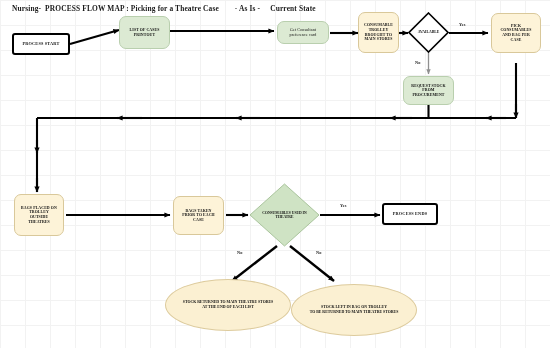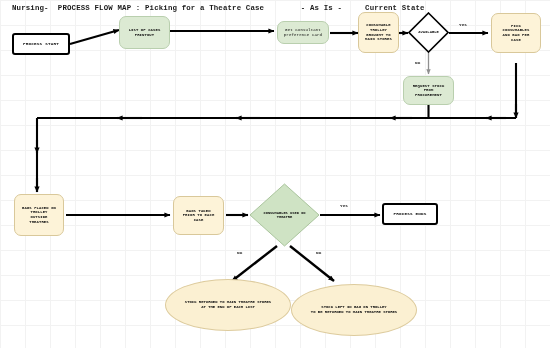--- a/index.html
+++ b/index.html
@@ -10,21 +10,21 @@
   #canvas {
     position: relative;
     width: 550px;
     height: 348px;
     background-color: #ffffff;
     background-image:
       linear-gradient(to right, #f2f2f2 1px, transparent 1px),
       linear-gradient(to bottom, #f2f2f2 1px, transparent 1px);
     background-size: 25px 25px;
     overflow: hidden;
-    font-family: Liberation Mono, monospace;
+    font-family: Liberation Serif, serif;
     border-bottom: 1px solid #e8e8e8;
   }
   #title {
     position: absolute;
     left: 12px;
     top: 4px;
     font-size: 7.4px;
     font-weight: bold;
     color: #1a1a1a;
     letter-spacing: 0.15px;

